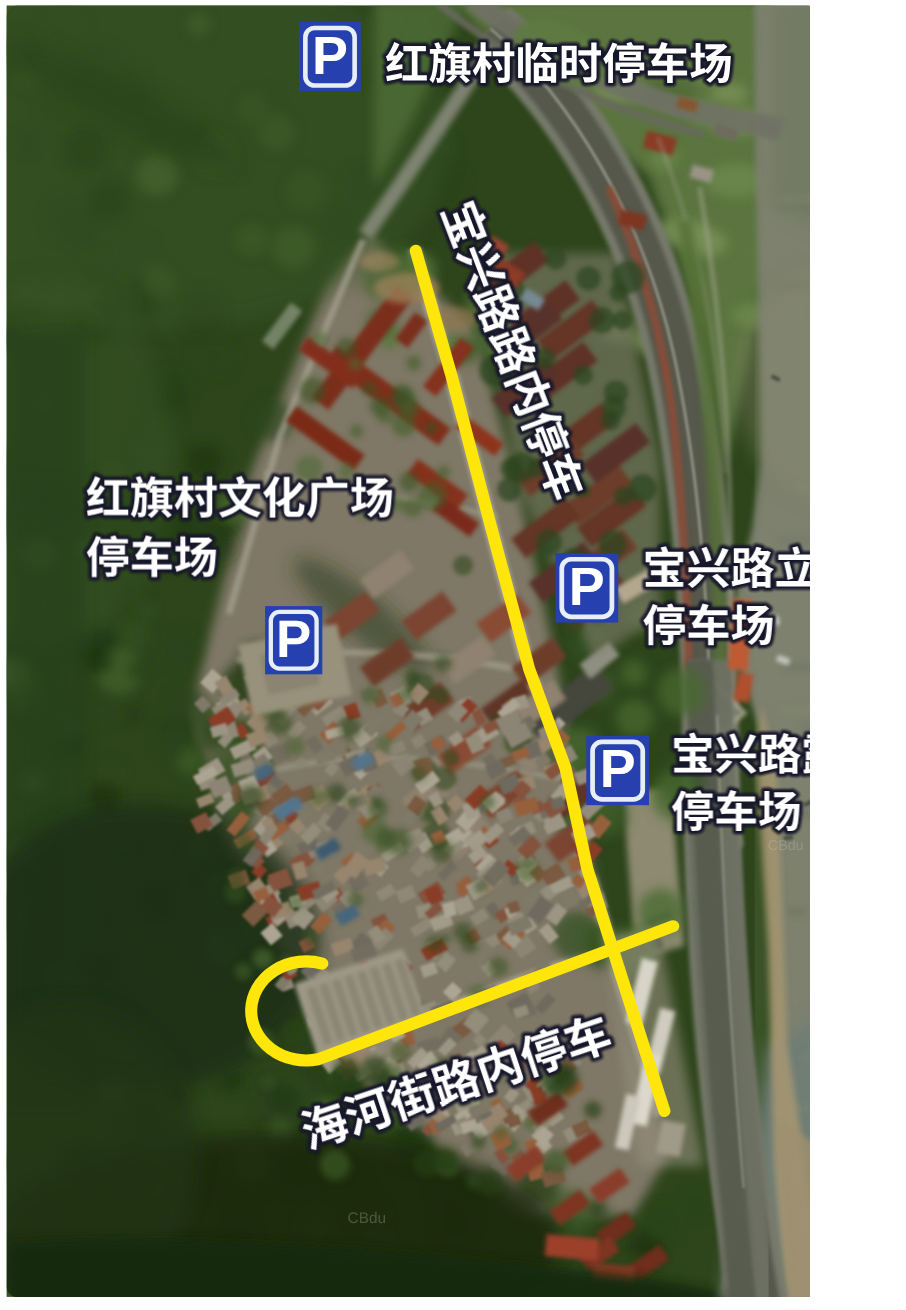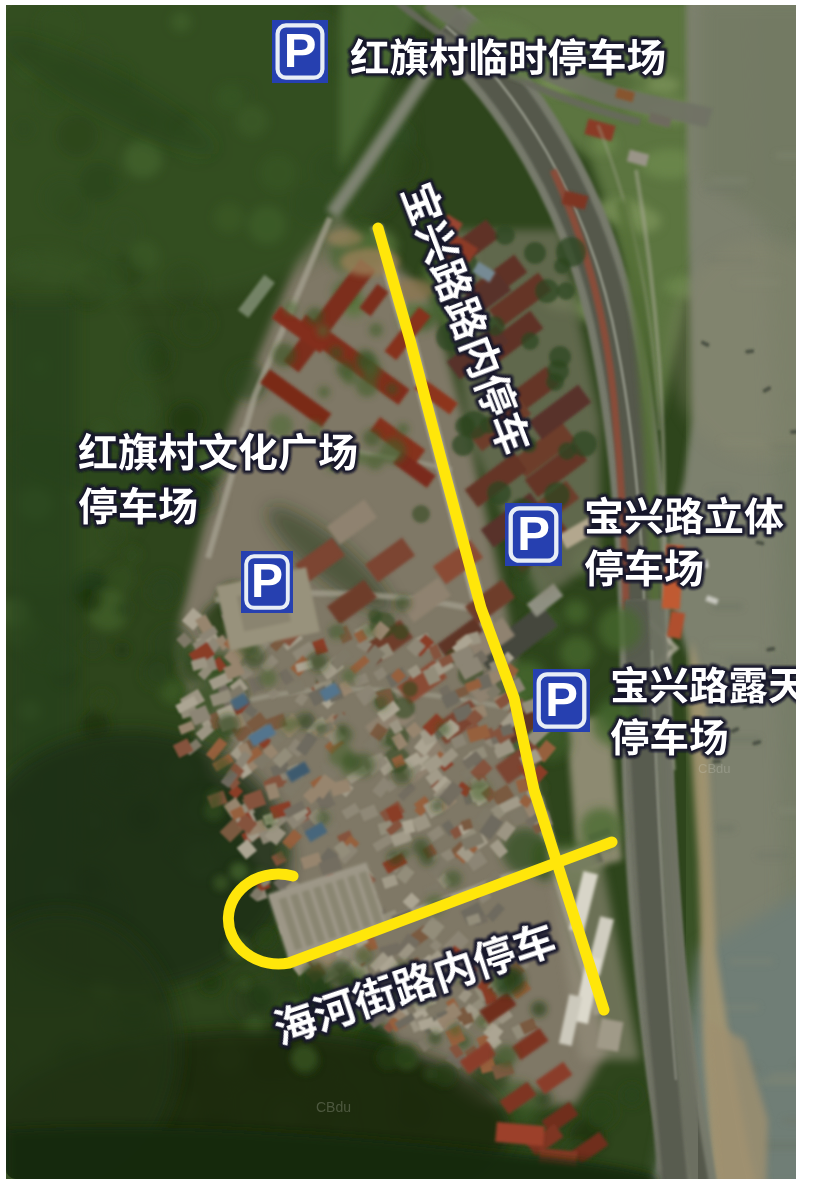--- a/index.html
+++ b/index.html
@@ -1,17 +1,17 @@
 <!DOCTYPE html>
 <html lang="zh"><head>
 <meta charset="utf-8">
 <title>map</title>
 <style>
 html,body{margin:0;padding:0;background:#ffffff;}
-.wrap{width:796px;height:1191px;position:relative;overflow:hidden;font-family:"Liberation Sans",sans-serif;}
+.wrap{width:736px;height:1191px;position:relative;overflow:hidden;font-family:"Liberation Sans",sans-serif;}
 </style>
 </head>
 <body>
 
 <div class="wrap">
 <svg width="824" height="1191" viewBox="0 0 824 1191">
 <defs>
         <path id="c7ea2" d="M27 73 48 -50C147 -27 275 3 395 32L382 145C254 117 118 88 27 73ZM58 414C76 422 101 429 190 439C157 396 128 363 112 348C78 312 55 291 27 285C41 252 61 194 67 170C95 185 140 196 406 238C402 264 400 311 401 343L233 320C308 399 379 491 435 584L330 652C312 617 291 582 269 549L182 542C237 621 291 715 331 806L211 855C172 739 103 618 80 587C57 555 40 534 19 528C32 497 52 438 58 414ZM405 91V-30H963V91H748V646H942V766H422V646H617V91Z"></path>
         <path id="c65d7" d="M712 59C766 13 833 -52 863 -92L952 -29C921 9 860 63 809 104H967V201H876V482H943V579H876V635H770V579H616V635H511V579H460C479 605 497 633 514 664H957V761H559C568 785 576 809 583 833L479 857C458 782 424 709 381 652V694H232L299 716C285 753 259 809 235 852L133 824C153 785 176 732 188 694H32V588H120C116 353 109 127 23 -12C50 -29 84 -64 102 -91C175 25 204 189 216 371H281C277 141 273 59 260 38C253 26 246 23 234 23C220 23 198 24 172 26C187 -2 197 -47 199 -79C235 -80 269 -80 291 -75C317 -69 335 -60 351 -33C375 2 380 119 385 434C385 447 385 479 385 479H323L221 480L224 588H345C368 569 399 541 414 525C425 536 436 549 447 562V482H511V201H408V104H552C516 57 460 8 406 -24C431 -40 473 -76 492 -95C549 -54 618 13 661 74L571 104H779ZM616 482H770V441H616ZM616 366H770V323H616ZM616 248H770V201H616Z"></path>
         <path id="c6751" d="M486 409C535 335 584 236 599 172L707 226C690 291 637 385 585 457ZM751 849V645H478V531H751V59C751 41 744 35 724 35C704 34 640 34 578 37C596 2 615 -55 620 -90C710 -90 776 -86 817 -66C859 -47 873 -13 873 58V531H976V645H873V849ZM200 850V643H46V530H187C152 409 89 275 18 195C37 165 66 115 78 80C124 135 165 217 200 306V-89H317V324C346 281 376 234 393 201L466 301C444 329 349 441 317 473V530H450V643H317V850Z"></path>

